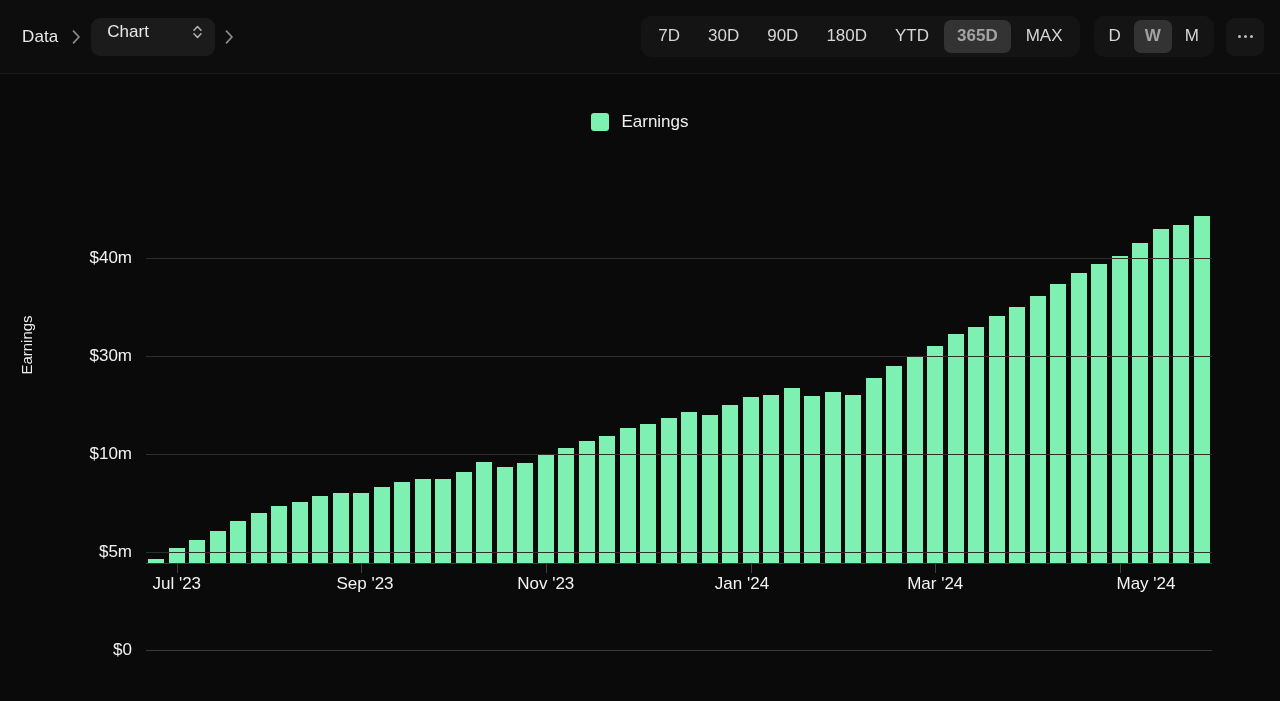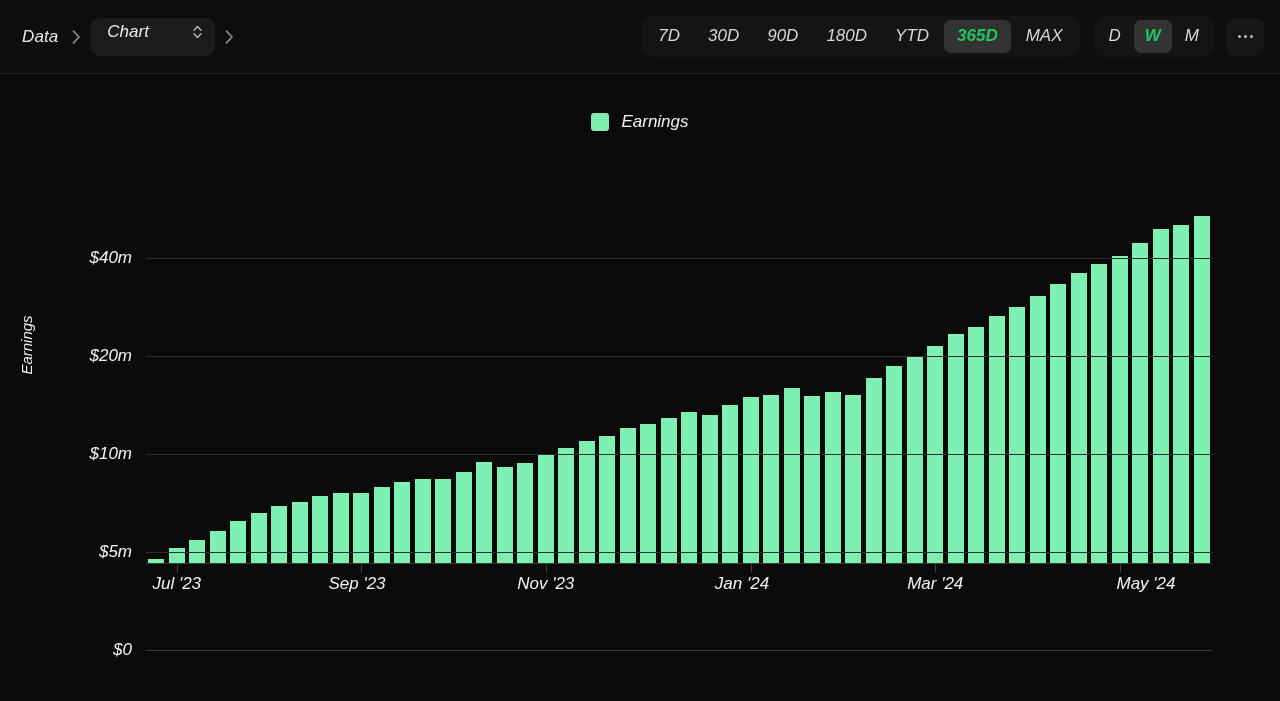--- a/index.html
+++ b/index.html
@@ -2,21 +2,21 @@
 <html><head>
 <meta charset="utf-8">
 <style>
   * { box-sizing: border-box; margin: 0; padding: 0; }
   html, body {
     width: 1280px; height: 701px;
     background: #0a0a0a;
     font-family: "Liberation Sans", sans-serif;
     overflow: hidden;
   }
-  .app { width: 1280px; height: 615px; display: flex; flex-direction: column; background:#0a0a0a;font-style:italic; }
+  .app { width: 1280px; height: 615px; display: flex; flex-direction: column; background:#0a0a0a; }
 
   
   .topbar {
     height: 74px; flex: 0 0 74px;
     display: flex; align-items: center;
     padding: 0 16px 0 18px;
     border-bottom: 1px solid #1c1c1c;
     background: #0d0d0d;
   }
   .crumbs { display: flex; align-items: center; gap: 10px; }
@@ -45,21 +45,21 @@
   .seg-group {
     display: flex; align-items: center;
     background: #141414; border-radius: 10px;
     padding: 4px; gap: 2px;
   }
   .seg {
     font-size: 17px; color: #d6d6d6;
     padding: 5px 13px; border-radius: 7px;
     white-space: nowrap; line-height: 1.3;
   }
-  .seg.active { background: #333333; color: #22c55e; font-weight: 600; }
+  .seg.active { background: #333333; color: #a3a3a3; font-weight: 600; }
   .seg-group.gran { margin-left: 14px; }
   .seg-group.gran .seg { padding: 5px 11px; }
   .more-btn {
     margin-left: 12px;
     width: 38px; height: 38px; border-radius: 9px;
     background: #161616; color: #c8c8c8;
     display: flex; align-items: center; justify-content: center;
     font-size: 17px; letter-spacing: 1px;
   }
   .more-dots { display:flex; gap:3px; }
@@ -243,32 +243,32 @@
       <div class="xticks" id="xticks">
           <div class="xtick" style="left: 30.75px;"></div>
           <div class="xtick" style="left: 215.25px;"></div>
           <div class="xtick" style="left: 399.75px;"></div>
           <div class="xtick" style="left: 604.75px;"></div>
           <div class="xtick" style="left: 789.25px;"></div>
           <div class="xtick" style="left: 973.75px;"></div>
         </div>
       <div class="xlabels" id="xlabels">
           <div class="xlabel" style="left: 30.75px;">Jul '23</div>
-          <div class="xlabel" style="left: 211px;">Sep '23</div>
+          <div class="xlabel" style="left: 219px;">Sep '23</div>
           <div class="xlabel" style="left: 399.75px;">Nov '23</div>
           <div class="xlabel" style="left: 596px;">Jan '24</div>
           <div class="xlabel" style="left: 789.25px;">Mar '24</div>
           <div class="xlabel" style="left: 1000px;">May '24</div>
         </div>
     <div class="gridline" style="top: 421px; background: rgb(58, 58, 58);"></div>
         <div class="axis-label" style="top: 421px;">$0</div>
         <div class="gridline" style="top: 323.093px;"></div>
         <div class="axis-label" style="top: 323.093px;">$5m</div>
         <div class="gridline" style="top: 225.186px;"></div>
         <div class="axis-label" style="top: 225.186px;">$10m</div>
         <div class="gridline" style="top: 127.279px;"></div>
-        <div class="axis-label" style="top: 127.279px;">$20m</div>
+        <div class="axis-label" style="top: 127.279px;">$30m</div>
         <div class="gridline" style="top: 29.3721px;"></div>
         <div class="axis-label" style="top: 29.3721px;">$40m</div>
       </div>
 
   </div>
 </div>
 
 </body></html>

